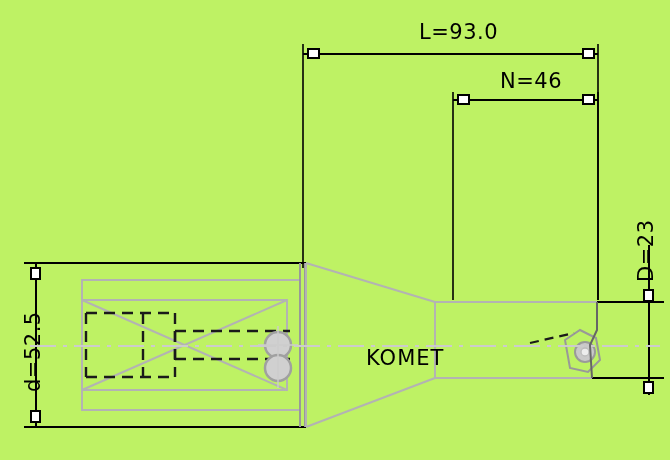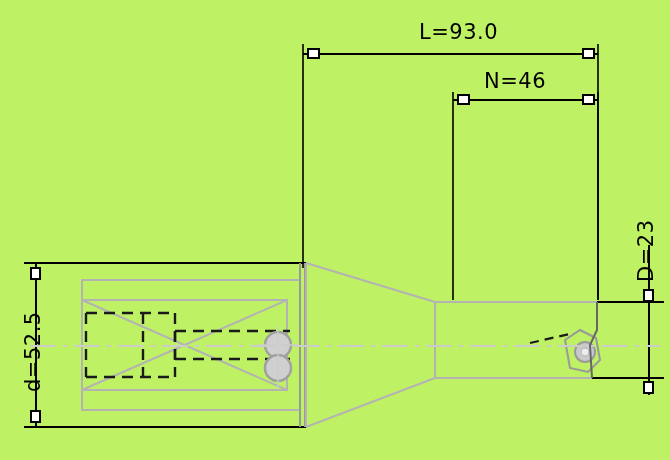--- a/index.html
+++ b/index.html
@@ -168,21 +168,22 @@
     </g>
 
     <g stroke="#cccccc" stroke-width="2" fill="none" stroke-dasharray="26 7 4 7">
       <line x1="30" y1="346" x2="660" y2="346"></line>
     </g>
 
   </svg>
 
   <div class="dim-text" style="left:419px; top:22px;">L=93.0</div>
 
-  <div class="dim-text" style="left:484px; top:71px;text-align:right;">N=46</div>
+  <div class="dim-text" style="left:500px; top:71px;text-align:right;">N=46</div>
 
   <div class="dim-text rot" style="left:23px; top:392px; transform: rotate(-90deg);">d=52.5</div>
 
   <div class="dim-text rot" style="left:636px; top:282px; transform: rotate(-90deg);">D=23</div>
 
+  <div class="brand-text" style="left:366px; top:348px;">KOMET</div>
 
 
 </div>
 
 </body></html>

